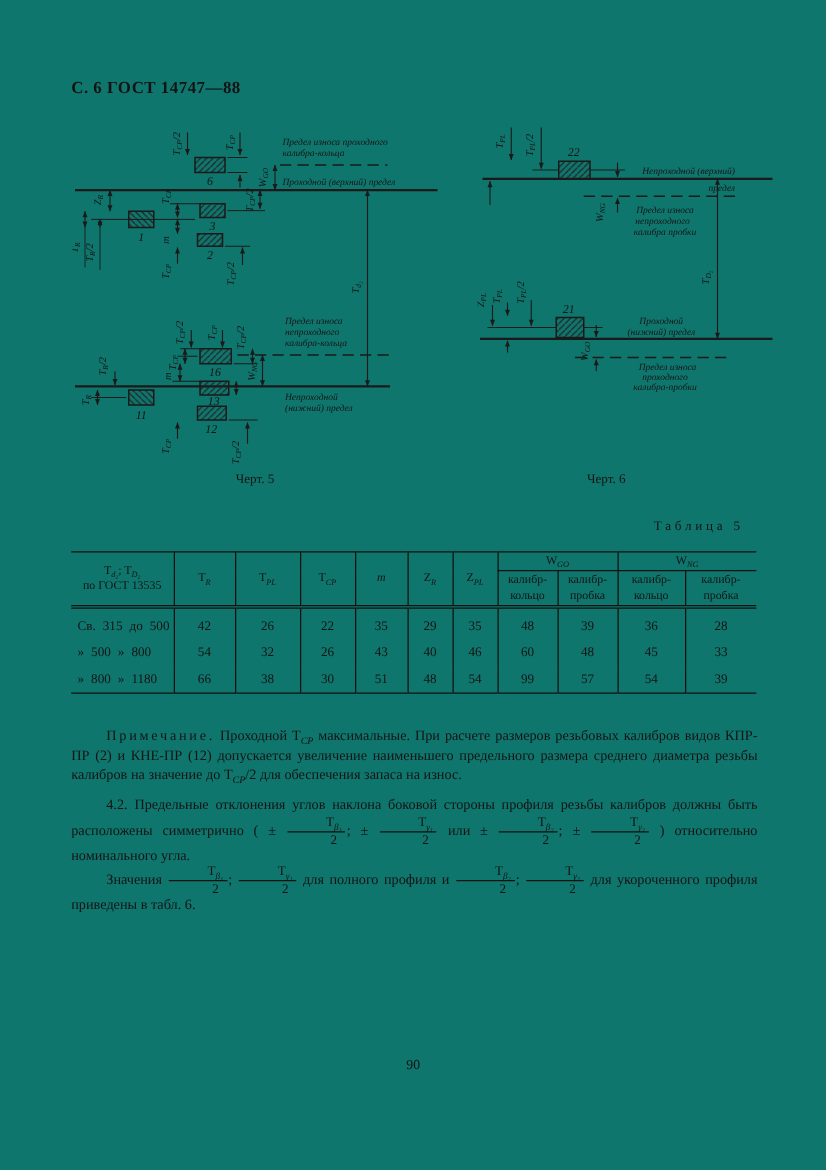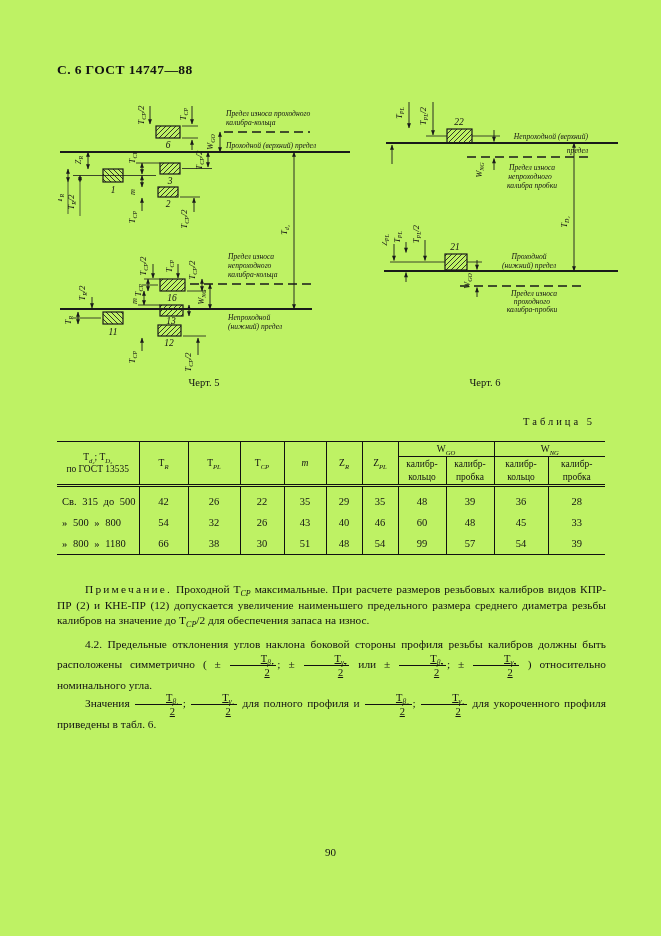--- a/index.html
+++ b/index.html
@@ -1,16 +1,16 @@
 <!DOCTYPE html>
 <html><head>
 <meta charset="utf-8">
 <style>
   html,body{margin:0;padding:0;background:#e8e8e8;}
-  .page{position:relative;width:661px;height:936px;background:#bef264;
+  .page{position:relative;width:661px;height:936px;background:#0f766e;
         font-family:"Liberation Serif", serif;color:#131313;overflow:hidden;}
   .hdr{position:absolute;left:57px;top:62px;font-size:13.5px;font-weight:bold;letter-spacing:.4px;}
   svg.fig{position:absolute;}
   #fig5{left:58px;top:94px;}
   #fig6{left:382px;top:94px;}
   .ln{stroke:#1a1a1a;}
   .flab{font:italic 7.6px "Liberation Serif", serif;fill:#141414;}
   .dlab{font:italic 8.3px "Liberation Serif", serif;fill:#141414;}
   .fnum{font:italic 9.5px "Liberation Serif", serif;fill:#141414;}
   .fcap{font:10.5px "Liberation Serif", serif;fill:#141414;}
@@ -29,21 +29,21 @@
   tbody tr:first-child td{padding-top:5px;}
   td.range{text-align:left;padding-left:5px;word-spacing:3px;white-space:nowrap;}
   sub{font-size:70%;font-style:italic;line-height:0;}
   .sym{font-style:italic;}
   .para{position:absolute;left:57px;width:549px;font-size:11.4px;line-height:1.35;text-align:justify;}
   .note{top:571px;text-indent:28px;}
   .sp{letter-spacing:2.2px;}
   .p42{top:626px;text-indent:28px;}
   .p43{top:681px;text-indent:28px;}
   .frac{display:inline-block;vertical-align:middle;text-align:center;line-height:1.05;
-        font-size:10.5px;padding:0 1px;text-decoration:underline;}
+        font-size:10.5px;padding:0 1px;}
   .frac .num{display:block;border-bottom:1px solid #111;padding:0 3px 1px;}
   .frac .den{display:block;padding-top:1px;}
   .pgnum{position:absolute;top:846px;left:0;width:661px;text-align:center;font-size:11px;}
 </style>
 </head>
 <body>
 
 <div class="page">
 
   <div class="hdr">С. 6 ГОСТ 14747—88</div>

